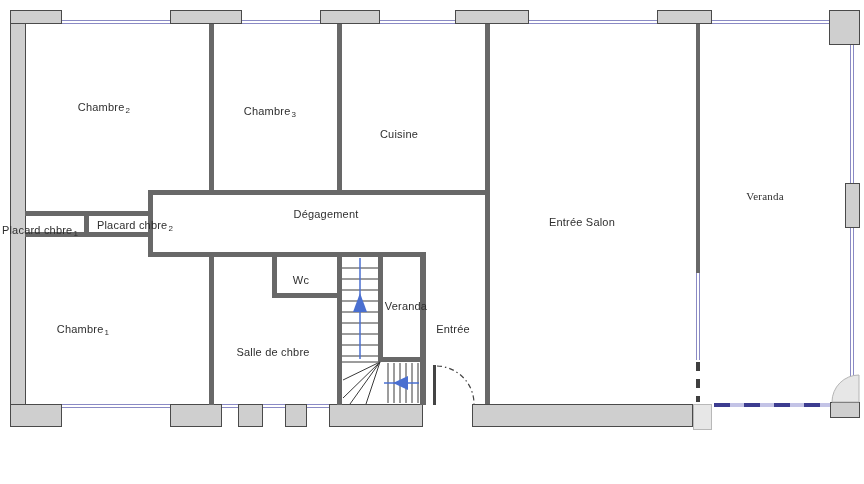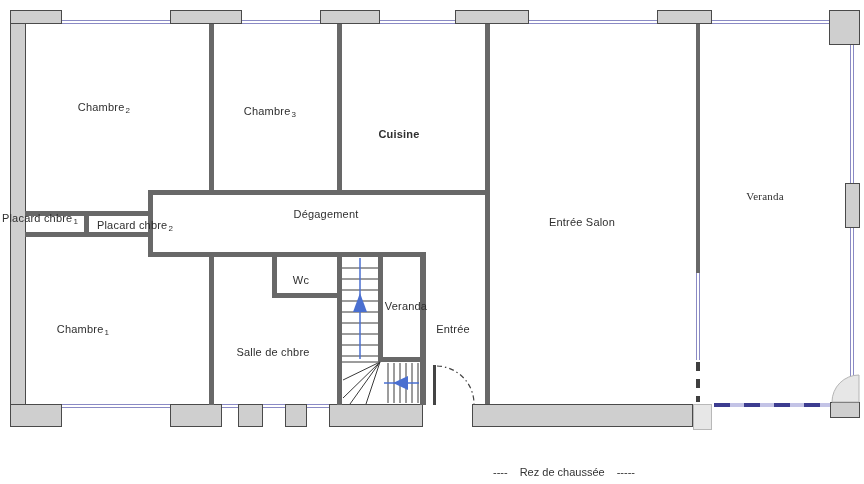--- a/index.html
+++ b/index.html
@@ -110,28 +110,25 @@
     <g>
       <line x1="384" y1="383" x2="419" y2="383" stroke="var(--arrow-blue)" stroke-width="1.5"></line>
       <polygon points="393,383 408,376 408,390" fill="var(--arrow-blue)"></polygon>
     </g>
     <path d="M 437 366 A 38 38 0 0 1 474 404" fill="none" stroke="#444" stroke-width="1.2" stroke-dasharray="5 3 1.5 3"></path>
     <path d="M 859 375 A 27 27 0 0 0 832 402 L 859 402 Z" fill="var(--light-block)" stroke="#b5b5b5" stroke-width="1"></path>
   </svg>
 
   <div class="lbl" style="left:104px;top:101px;"><span>Chambre</span><span class="sub">2</span></div>
   <div class="lbl" style="left:270px;top:105px;"><span>Chambre</span><span class="sub">3</span></div>
-  <div class="lbl" style="left:399px;top:128px;font-weight:bold;"><span>Cuisine</span></div>
+  <div class="lbl" style="left:399px;top:128px;"><span>Cuisine</span></div>
   <div class="lbl" style="left:582px;top:216px;"><span>Entrée Salon</span></div>
   <div class="lbl" style="left:765px;top:190px;font-family:Liberation Serif, serif;"><span>Veranda</span></div>
   <div class="lbl" style="left:326px;top:208px;"><span>Dégagement</span></div>
-  <div class="lbl" style="left:40px;top:212px;"><span>Placard chbre</span><span class="sub">1</span></div>
+  <div class="lbl" style="left:40px;top:224px;"><span>Placard chbre</span><span class="sub">1</span></div>
   <div class="lbl" style="left:135px;top:219px;"><span>Placard chbre</span><span class="sub">2</span></div>
   <div class="lbl" style="left:83px;top:323px;"><span>Chambre</span><span class="sub">1</span></div>
   <div class="lbl" style="left:273px;top:346px;"><span>Salle de chbre</span></div>
   <div class="lbl" style="left:301px;top:274px;"><span>Wc</span></div>
   <div class="lbl" style="left:406px;top:300px;"><span>Veranda</span></div>
   <div class="lbl" style="left:453px;top:323px;"><span>Entrée</span></div>
 
-  <div class="footer" style="left:564px;top:466px;">
-    <span>----</span><span>Rez de chaussée</span><span>-----</span>
-  </div>
 </div>
 
 </body></html>

